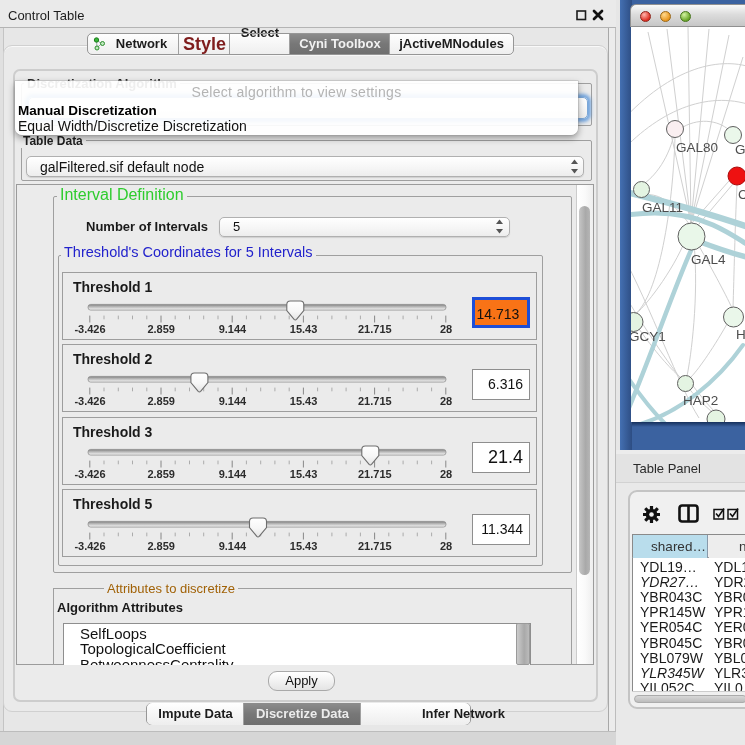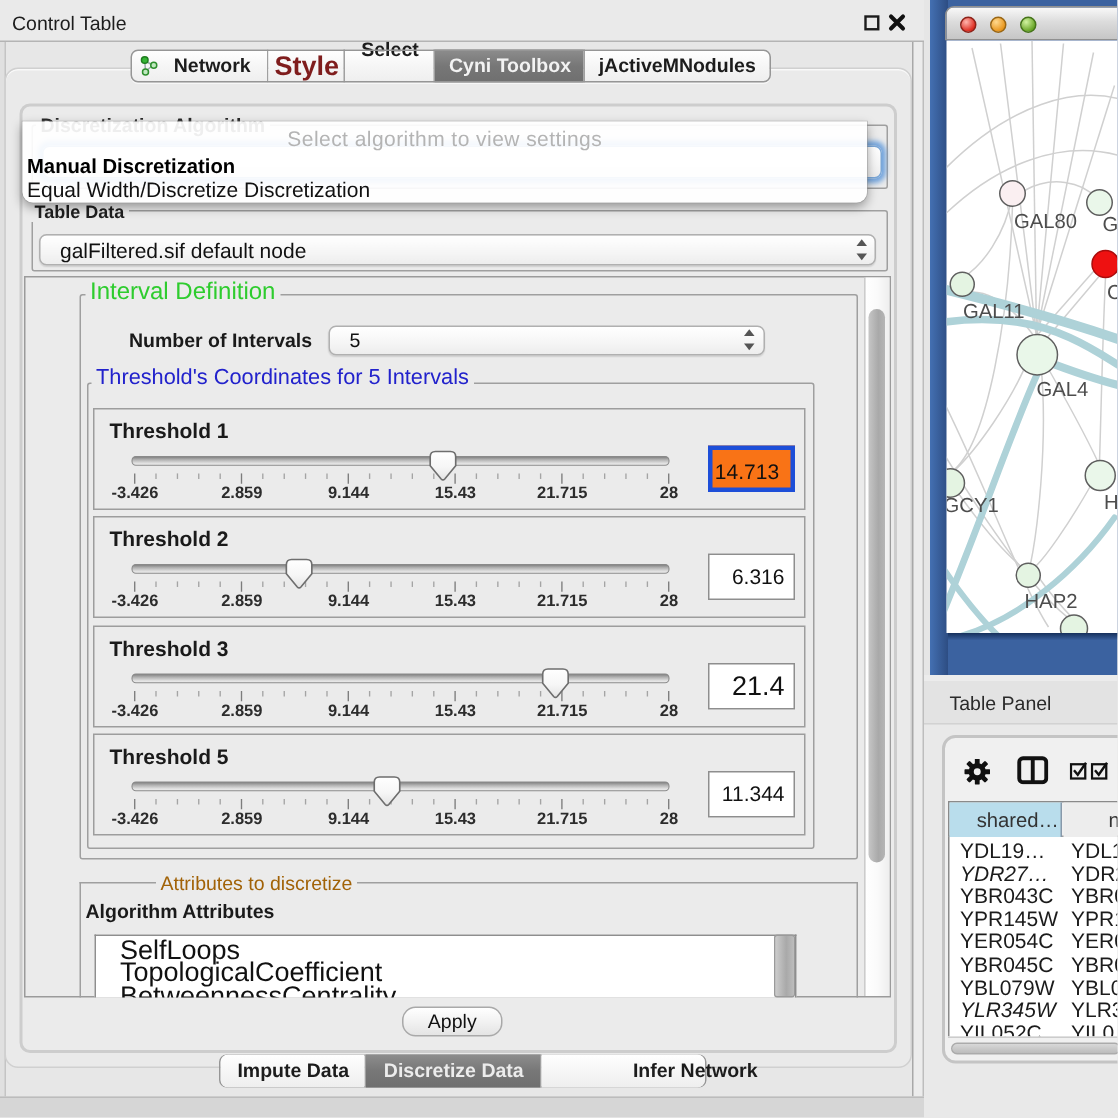--- a/index.html
+++ b/index.html
@@ -273,21 +273,21 @@
 <div class="abs" style="left:131.2px;top:539.5px;width:60px;text-align:center;font-size:11px;font-weight:bold;color:#2c2c2c;">2.859</div>
 <div class="abs" style="left:202.4px;top:539.5px;width:60px;text-align:center;font-size:11px;font-weight:bold;color:#2c2c2c;">9.144</div>
 <div class="abs" style="left:273.6px;top:539.5px;width:60px;text-align:center;font-size:11px;font-weight:bold;color:#2c2c2c;">15.43</div>
 <div class="abs" style="left:344.8px;top:539.5px;width:60px;text-align:center;font-size:11px;font-weight:bold;color:#2c2c2c;">21.715</div>
 <div class="abs" style="left:416.0px;top:539.5px;width:60px;text-align:center;font-size:11px;font-weight:bold;color:#2c2c2c;">28</div>
 <div class="abs" style="left:472px;top:513.5px;width:58px;height:31px;background:#ffffff;border:1px solid #8e8e8e;font-size:14px;color:#111;text-align:right;line-height:29px;padding-right:6px;">11.344</div>
 <div class="abs" style="left:53px;top:588px;width:519px;height:77px;border:1px solid #9f9f9f;border-bottom:none;"></div>
 <div class="gtitle" style="left:58px;top:581.5px;font-size:13px;color:#a16207;margin-left:46px;">Attributes to discretize</div>
 <div class="abs b13" style="left:57px;top:600px;">Algorithm Attributes</div>
 <div class="abs" style="left:63px;top:623px;width:468px;height:42px;background:#ffffff;border:1px solid #8e8e8e;border-bottom:none;overflow:hidden;">
-    <div style="padding:2px 16px 0 16px;font-size:18px;color:#111;line-height:15.3px;">SelfLoops<br>TopologicalCoefficient<br>BetweennessCentrality</div>
+    <div style="padding:2px 16px 0 16px;font-size:15px;color:#111;line-height:15.3px;">SelfLoops<br>TopologicalCoefficient<br>BetweennessCentrality</div>
   </div>
 <div class="abs" style="left:516px;top:623px;width:14px;height:42px;background:linear-gradient(to right,#cccccc,#a9a9a9 60%,#bbbbbb);border:1px solid #9a9a9a;border-radius:2px;"></div>
 <div class="abs" style="left:268px;top:671px;width:67px;height:20px;border:1px solid #a9a9a9;border-radius:9px;background:linear-gradient(to bottom,#ffffff,#f2f2f2 50%,#e4e4e4);text-align:center;line-height:18px;font-size:13px;color:#111;">Apply</div>
 <div class="abs" style="left:146px;top:703px;width:325px;height:22px;border:1px solid #969696;border-radius:5px;"></div>
 <div class="abs" style="left:147px;top:703px;width:97px;height:22px;background:linear-gradient(to bottom,#ffffff 0%,#f6f6f6 50%,#eeeeee 100%);border-top-left-radius:5px;border-bottom-left-radius:5px;border-right:1px solid #a0a0a0;"></div>
 <div class="abs" style="left:147px;top:703px;width:97px;height:22px;line-height:22px;text-align:center;font-size:13px;font-weight:600;color:#1c1c1c;">Impute Data</div>
 <div class="abs" style="left:244px;top:703px;width:117px;height:22px;background:linear-gradient(to bottom,#8d8d8d 0%,#777777 50%,#6f6f6f 100%);border-right:1px solid #a0a0a0;"></div>
 <div class="abs" style="left:244px;top:703px;width:117px;height:22px;line-height:22px;text-align:center;font-size:13px;font-weight:600;color:#ececec;border-radius:10px;">Discretize Data</div>
 <div class="abs" style="left:361px;top:703px;width:109px;height:22px;background:linear-gradient(to bottom,#ffffff 0%,#f6f6f6 50%,#eeeeee 100%);border-top-right-radius:5px;border-bottom-right-radius:5px;"></div>
 <div class="abs" style="left:361px;top:703px;width:109px;height:22px;line-height:22px;text-align:center;font-size:13px;font-weight:600;color:#1c1c1c;margin-left:48px;">Infer Network</div>

